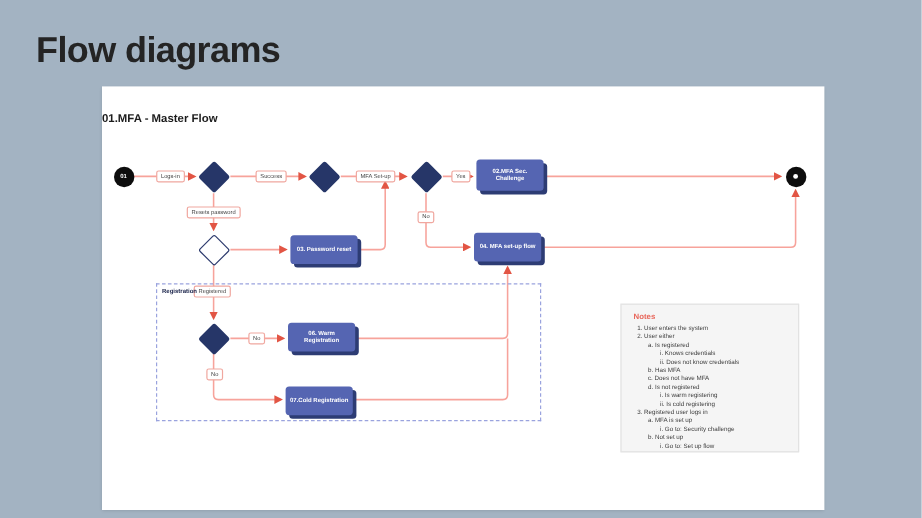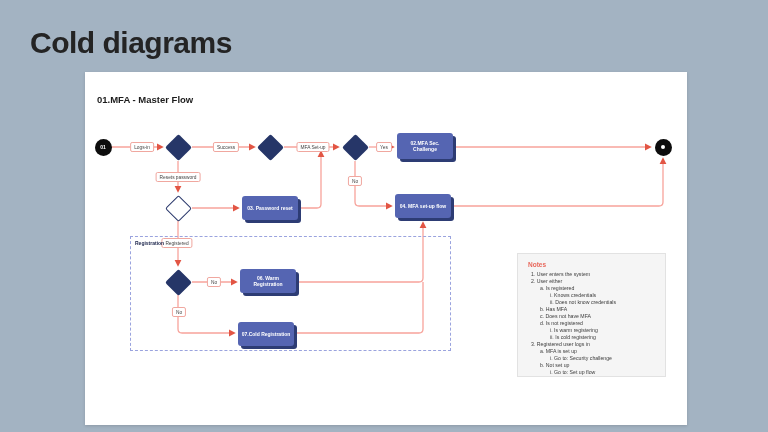--- a/index.html
+++ b/index.html
@@ -11,21 +11,21 @@
   }
   .page-title {
     position:absolute; left:30px; top:26px;
     font-size:30px; font-weight:800; color:#242424; letter-spacing:-0.5px;
   }
   .canvas {
     position:absolute; left:85px; top:72px; width:602px; height:353px;
     background:#ffffff; box-shadow:0 1px 3px rgba(0,0,0,.15);
   }
   .canvas-title {
-    position:absolute; left:12px; top:22px;
+    position:absolute; left:0; top:22px;
     font-size:9.5px; font-weight:bold; color:#1c1c1c;
   }
   svg.wires { position:absolute; left:0; top:0; width:602px; height:353px; }
 
   
   .term {
     position:absolute; width:17px; height:17px; border-radius:50%;
     background:#0d0d0d; display:flex; align-items:center; justify-content:center;
   }
   .term .t-label { color:#ffffff; font-size:5px; font-weight:bold; }
@@ -72,21 +72,21 @@
   }
   .notes-title { font-size:6.5px; font-weight:bold; color:#e8685c; margin-bottom:3px; }
   .note-line { font-size:5.2px; color:#3c3c3c; line-height:7px; white-space:nowrap; }
   .note-l1 { padding-left:3px; }
   .note-l2 { padding-left:12px; }
   .note-l3 { padding-left:22px; }
 </style>
 </head>
 <body>
 
-<div class="page-title">Cold diagrams</div>
+<div class="page-title">Flow diagrams</div>
 
 <div class="canvas">
 
   <svg class="wires" viewBox="0 0 602 353">
     <defs>
       <marker id="ar" viewBox="0 0 8 8" refX="6" refY="4" markerWidth="5.5" markerHeight="5.5" orient="auto-start-reverse">
         <path d="M0,0 L8,4 L0,8 z" fill="#e25544"></path>
       </marker>
     </defs>
     <g fill="none" stroke="#f7a39b" stroke-width="1.3">

